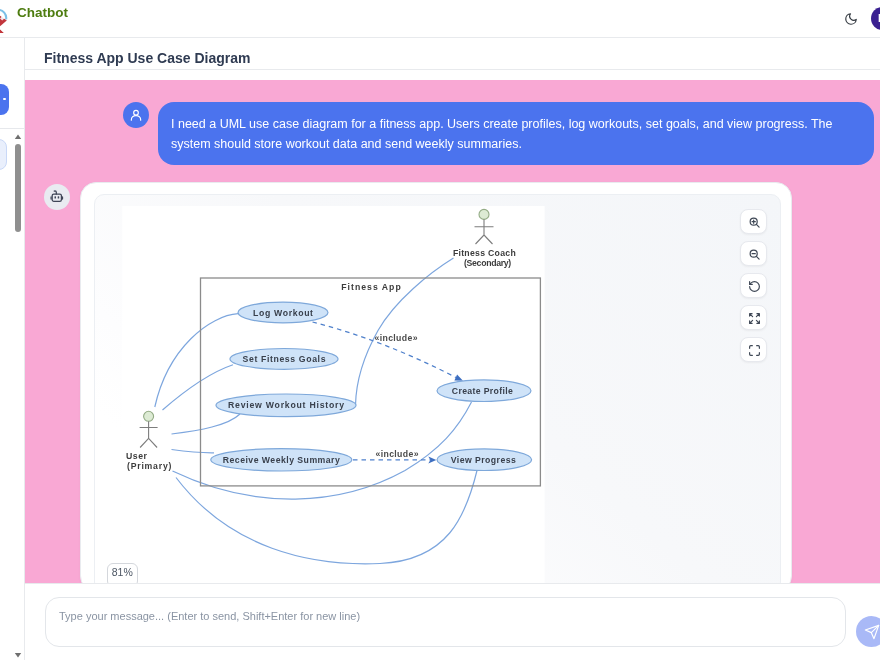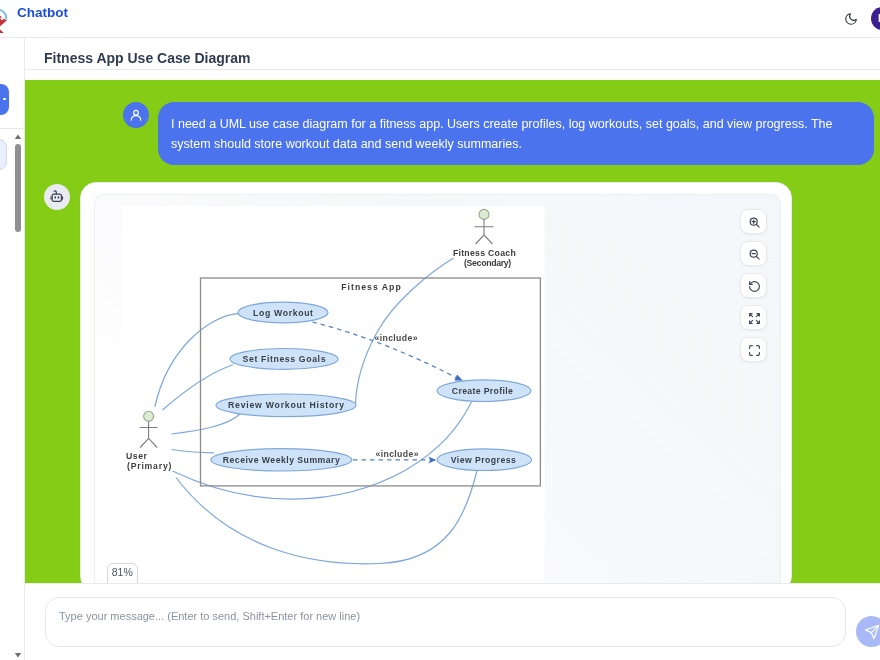--- a/index.html
+++ b/index.html
@@ -11,21 +11,21 @@
 
 <div class="abs" style="left:0;top:0;width:880px;height:37px;background:#fff;border-bottom:1px solid #e8eaed;z-index:30;">
 
   <svg class="abs" style="left:0;top:5px;" width="9" height="28" viewBox="0 0 9 28">
     <path d="M-2.2 4.8 A 8.2 8.2 0 0 1 6.1 14.4" fill="none" stroke="#7cc0e8" stroke-width="2.1"></path>
     <path d="M-4 8 L6.8 15.5 L-4 24.5 Z" fill="#c2363c"></path>
     <path d="M-3 21 L4 28 L-3 28 Z" fill="#c2363c"></path>
     <path d="M-4 19 L6.4 28.6" stroke="#ffffff" stroke-width="2.2" fill="none"></path>
     <path d="M2.2 11.1 L4.6 13.2 L2.2 15.6 L0 13.4 Z" fill="#ffffff" opacity="0.85"></path>
   </svg>
-  <div class="abs" style="left:17px;top:4.5px;font-size:13.5px;font-weight:bold;color:#1d4ed8;">Chatbot</div>
+  <div class="abs" style="left:17px;top:4.5px;font-size:13.5px;font-weight:bold;color:#4d7c0f;">Chatbot</div>
 
   <svg class="abs" style="left:843.5px;top:12px;" width="14" height="14" viewBox="0 0 24 24" fill="none" stroke="#333940" stroke-width="2" stroke-linecap="round" stroke-linejoin="round">
     <path d="M21 12.79A9 9 0 1 1 11.21 3 7 7 0 0 0 21 12.79z"></path>
   </svg>
 
   <div class="abs" style="left:870.5px;top:7px;width:23px;height:23px;border-radius:50%;background:#3a2091;color:#fff;font-size:11px;font-weight:bold;text-align:center;line-height:23px;">D</div>
 </div>
 
 <div class="abs" style="left:0;top:37px;width:25px;height:623px;background:#fff;border-right:1px solid #e8eaed;box-sizing:border-box;z-index:20;">
   <div class="abs" style="left:-20px;top:47px;width:28.5px;height:31px;border-radius:8px;background:#4b73ee;"></div>
@@ -39,21 +39,21 @@
   <div class="abs" style="left:14.5px;top:106.5px;width:6.5px;height:88px;background:#8f8f8f;border-radius:3.5px;"></div>
   <svg class="abs" style="left:14px;top:614px;" width="8" height="8" viewBox="0 0 8 8">
       <path d="M4 6.5 L7.2 2 L0.8 2 Z" fill="#6f6f6f"></path>
     </svg>
 </div>
 
 <div class="abs" style="left:25px;top:37px;width:855px;height:33px;background:#fff;border-bottom:1px solid #e8eaed;box-sizing:border-box;z-index:10;">
   <div class="abs" style="left:19px;top:13px;font-size:14px;font-weight:bold;color:#2f3b52;">Fitness App Use Case Diagram</div>
 </div>
 
-<div class="abs" style="left:25px;top:80px;width:855px;height:503px;background:#84cc16;overflow:hidden;">
+<div class="abs" style="left:25px;top:80px;width:855px;height:503px;background:#f9a8d4;overflow:hidden;">
 
   <div class="abs" style="left:98px;top:21.5px;width:26px;height:26px;border-radius:50%;background:#4b73ee;">
     <svg class="abs" style="left:6px;top:6px;" width="14" height="14" viewBox="0 0 24 24" fill="none" stroke="#fff" stroke-width="2" stroke-linecap="round" stroke-linejoin="round">
       <circle cx="12" cy="8" r="4"></circle>
         <path d="M4 21v-1a8 7 0 0 1 16 0v1"></path>
     </svg>
   </div>
   <div class="abs" style="left:133px;top:22.3px;width:687px;background:#4b73ee;border-radius:16px;padding:11.5px 16px 11.5px 13px;color:#fff;font-size:12.5px;line-height:20px;">I need a UML use case diagram for a fitness app. Users create profiles, log workouts, set goals, and view progress. The<br>system should store workout data and send weekly summaries.</div>
 
   <div class="abs" style="left:18.5px;top:103.5px;width:26px;height:26px;border-radius:50%;background:#e9ebf1;">

